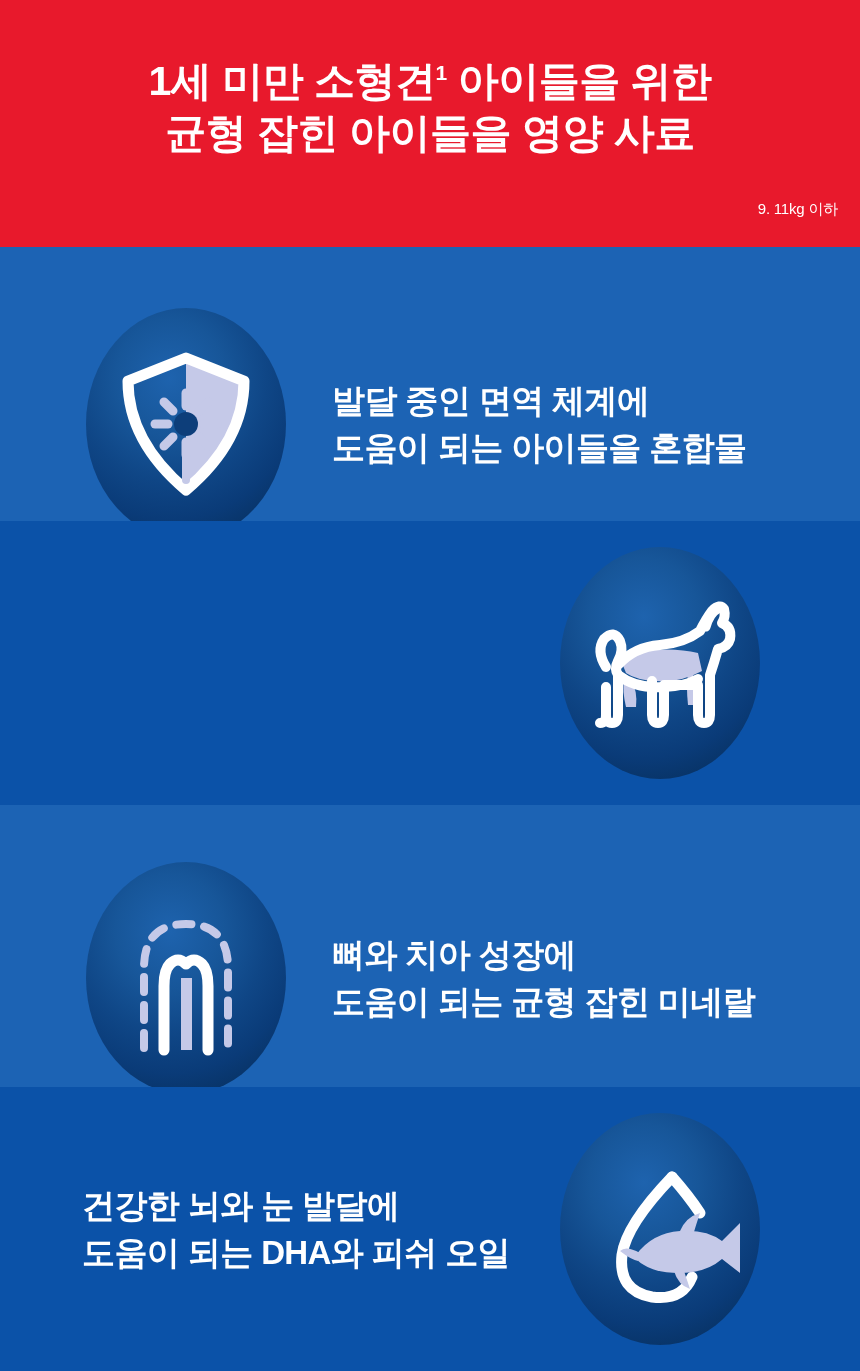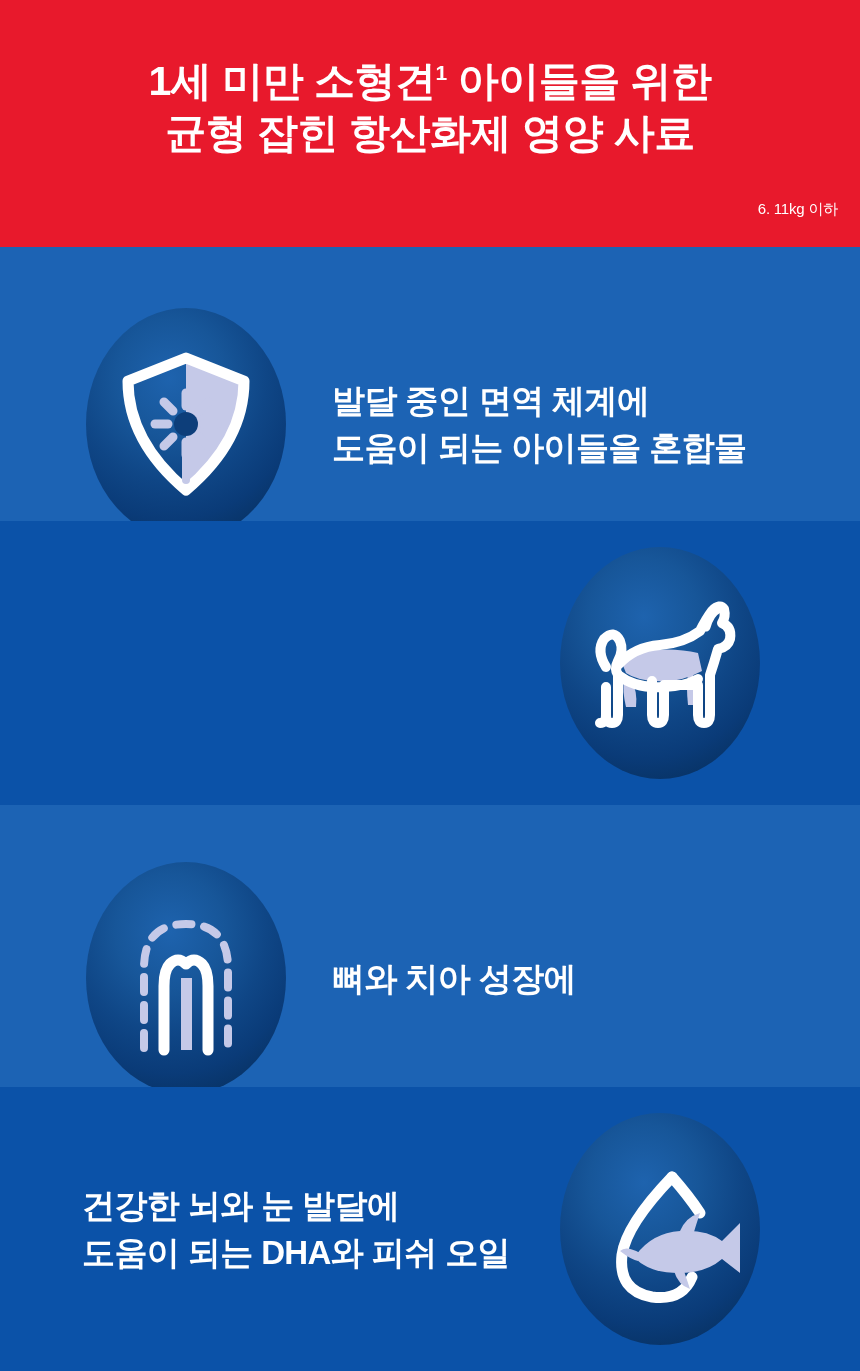--- a/index.html
+++ b/index.html
@@ -61,23 +61,23 @@
   .ptext .l2{display:block;}
 </style>
 </head>
 <body>
 
 <div class="page">
 
   <div class="header">
     <div class="title">
       <span>1세 미만 소형견</span><span class="sup">1</span><span> 아이들을 위한</span>
-      <span class="l2">균형 잡힌 항산화제 영양 사료</span>
-    </div>
-    <div class="footnote">6. 11kg 이하</div>
+      <span class="l2">균형 잡힌 아이들을 영양 사료</span>
+    </div>
+    <div class="footnote">9. 11kg 이하</div>
   </div>
 
   <div class="panel light p1">
     <div class="icon-wrap left">
       <div class="ellipse"></div>
       <svg class="glyph" viewBox="0 0 200 232">
 
         <path d="M100 54 L156 76 Q156 132 100 178 Z" fill="#C5C9E8"></path>
 
         <path d="M100 50 L158 73 Q158 133 100 182 Q42 133 42 73 Z" fill="none" stroke="#FFFFFF" stroke-width="11" stroke-linejoin="round"></path>
@@ -162,20 +162,21 @@
         <path d="M78 188 L78 124
                  Q78 108 84 102
                  Q92 94 100 102
                  Q108 94 116 102
                  Q122 108 122 124
                  L122 188" fill="none" stroke="#FFFFFF" stroke-width="11" stroke-linecap="round" stroke-linejoin="round"></path>
       </svg>
     </div>
     <div class="ptext tr">
       <span>뼈와 치아 성장에</span>
+      <span class="l2">도움이 되는 균형 잡힌 미네랄</span>
     </div>
   </div>
 
   <div class="panel dark p4">
     <div class="icon-wrap right">
       <div class="ellipse"></div>
       <svg class="glyph" viewBox="0 0 200 232">
 
         <path d="M112 64
                  Q66 112 62 142

